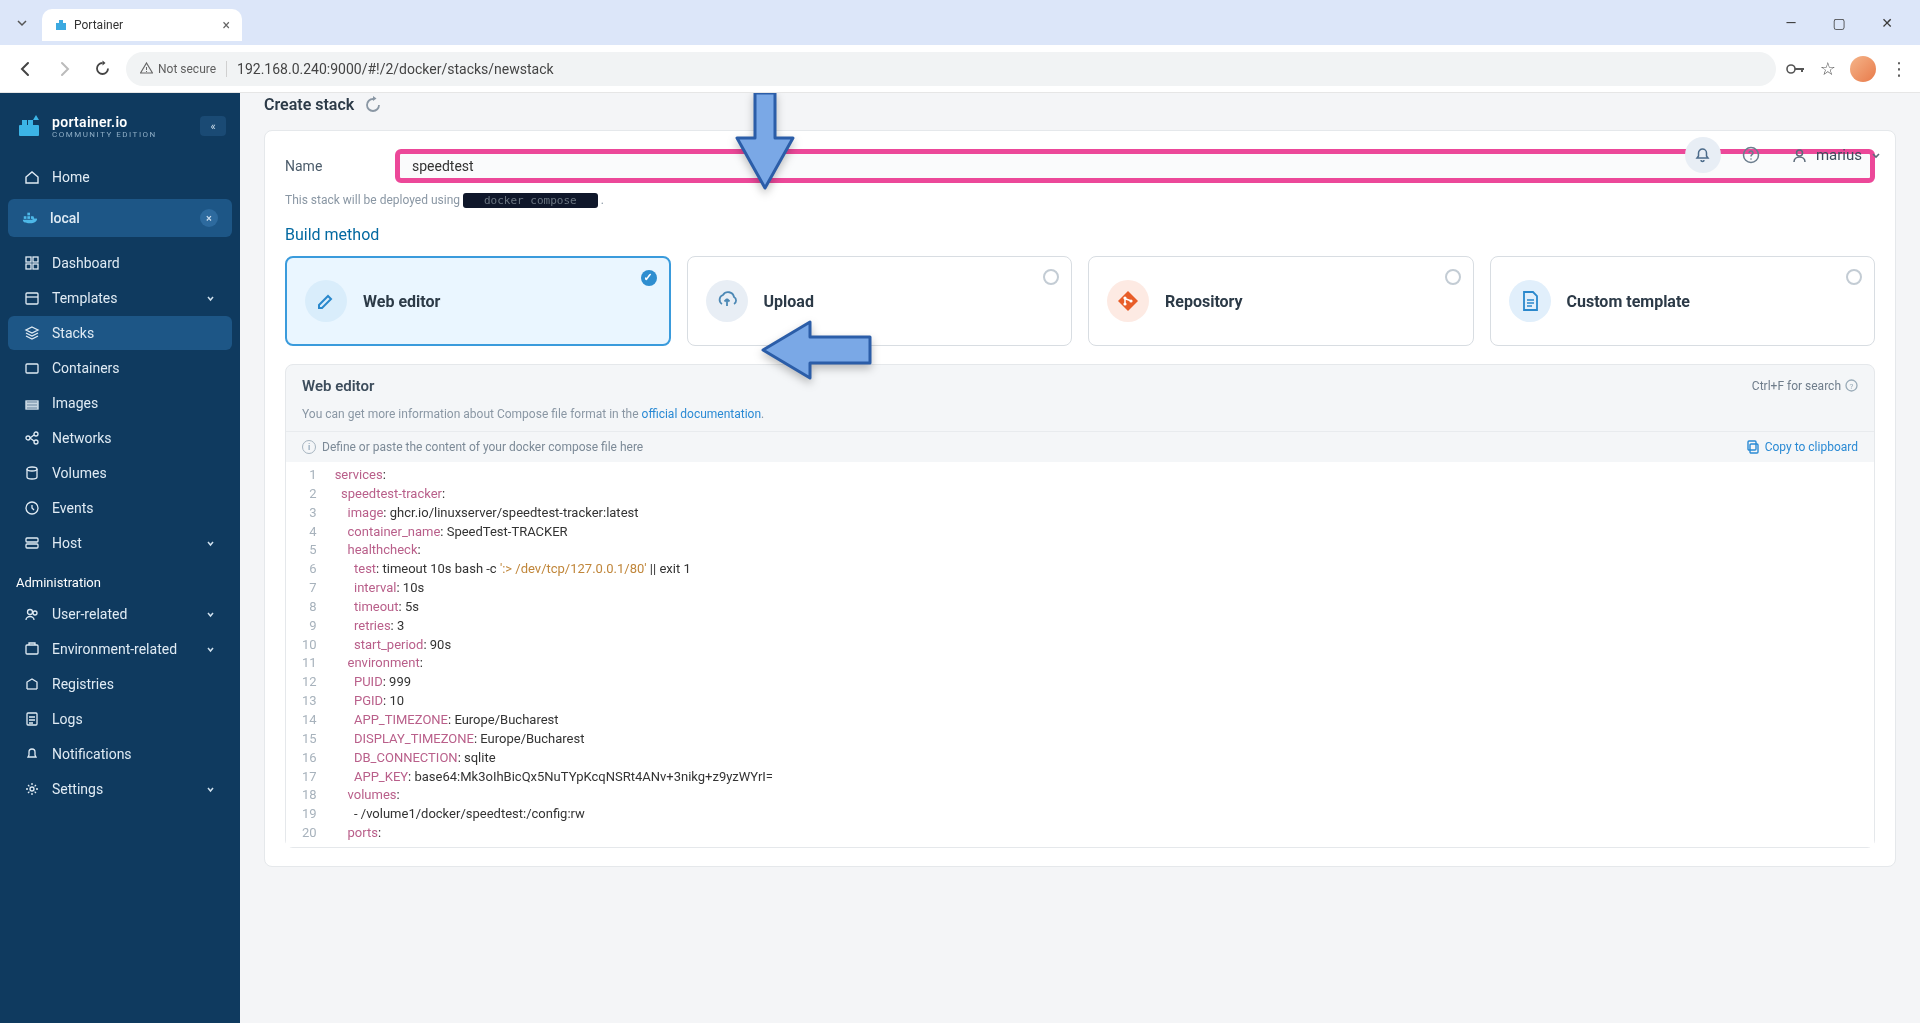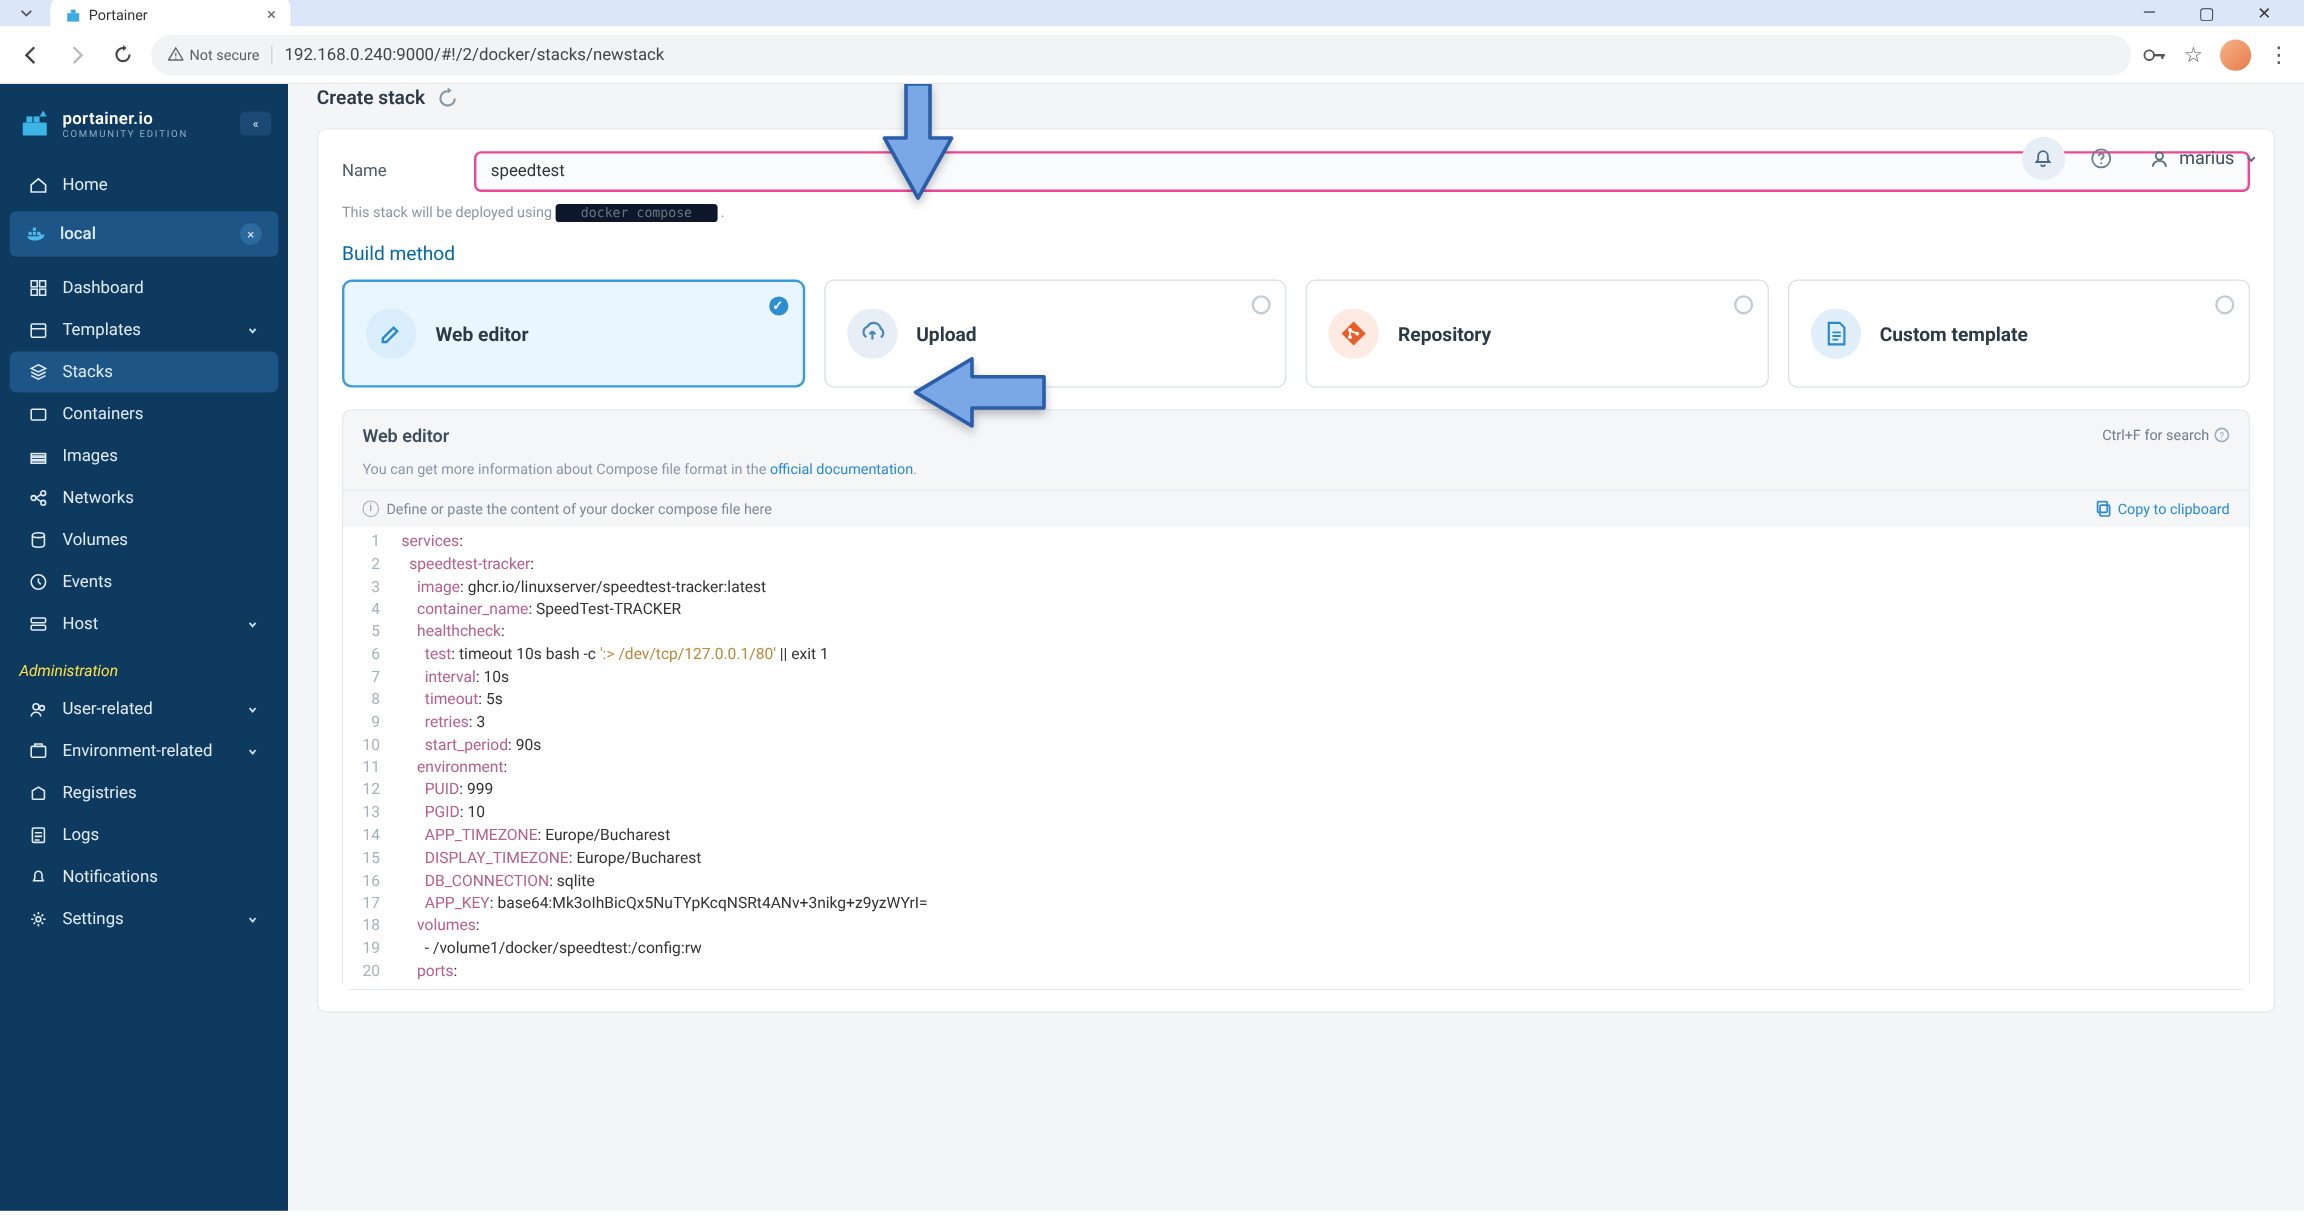--- a/index.html
+++ b/index.html
@@ -1,19 +1,19 @@
 <!DOCTYPE html>
 <html><head>
 <meta charset="utf-8">
 <style>
 * { margin: 0; padding: 0; box-sizing: border-box; font-family: -apple-system, BlinkMacSystemFont, "Segoe UI", Roboto, sans-serif; }
 body { background: #fff; width: 1920px; height: 1023px; overflow: hidden; position: relative; }
 
 
-.browser-tabs { height: 22px; background: #dce6f9; display: flex; align-items: center; padding: 0 8px; }
+.browser-tabs { height: 45px; background: #dce6f9; display: flex; align-items: center; padding: 0 8px; }
 .tab-dropdown { width: 28px; height: 28px; display: flex; align-items: center; justify-content: center; color: #444; border-radius: 50%; margin-right: 6px; }
 .browser-tab { background: #fff; height: 32px; border-radius: 10px 10px 0 0; padding: 0 12px; display: flex; align-items: center; gap: 6px; font-size: 12px; color: #333; min-width: 200px; margin-top: 4px; }
 .browser-tab .favicon { width: 14px; height: 14px; display:inline-block; }
 .browser-tab .close { margin-left: auto; color: #666; font-size: 14px; }
 .window-controls { margin-left: auto; display: flex; gap: 18px; padding-right: 10px; color: #3a3a3a; font-size: 14px; }
 .window-controls span { width: 30px; text-align: center; }
 
 .browser-toolbar { height: 48px; background: #fff; display: flex; align-items: center; padding: 0 12px; gap: 10px; border-bottom: 1px solid #e6e6e6; }
 .nav-btn { width: 28px; height: 28px; display: flex; align-items:center; justify-content:center; color: #4a4a4a; border-radius: 50%; }
 .nav-btn.disabled { color: #bdbdbd; }
@@ -28,41 +28,41 @@
 .sidebar { width: 240px; background: #0f3a5f; color: #e7eef5; display: flex; flex-direction: column; padding-top: 14px; font-size: 14px; }
 .sidebar-header { display: flex; align-items: center; padding: 4px 14px 18px; gap: 8px; }
 .brand-text .brand { font-weight: 600; font-size: 14px; color: #fff; letter-spacing: 0.3px; }
 .brand-text .edition { font-size: 8px; letter-spacing: 1.5px; color: #8faec6; text-transform: uppercase; }
 .collapse-btn { margin-left: auto; width: 26px; height: 20px; background: #1a4a74; border-radius: 4px; display:flex; align-items:center; justify-content:center; color:#cfe0ed; font-size:11px;}
 .side-item { display: flex; align-items: center; gap: 12px; padding: 9px 16px; color: #e0ebf4; cursor: pointer; border-radius: 6px; margin: 1px 8px; }
 .side-item.active { background: #1d5686; }
 .side-item.env { background: #1d5686; margin: 4px 8px 8px; font-weight: 500; padding: 10px 14px; }
 .side-item.env .close-env { margin-left: auto; width:18px; height:18px; background:#2d6a9e; border-radius:50%; display:flex; align-items:center; justify-content:center; font-size:11px; color:#cde;}
 .side-item .chev { margin-left: auto; color:#cfe0ed; }
-.side-section-title { padding: 14px 16px 6px; font-size: 13px; color: #fde047; font-style: italic; }
+.side-section-title { padding: 14px 16px 6px; font-size: 13px; color: #ffffff; }
 .side-icon { width: 16px; height: 16px; display:inline-flex; align-items:center; justify-content:center; }
 
 
 .main { flex: 1; background: #f4f5f7; overflow-y: auto; position: relative; }
 .topbar { display: flex; align-items: center; padding: 14px 24px 0; }
 .breadcrumb { font-size: 13px; color: #586674; }
 .breadcrumb a { color: #2a72b5; text-decoration: none; }
 .topbar-right { margin-left: auto; display: flex; align-items: center; gap: 12px; position: absolute; right: 28px; top: 44px; }
 .icon-btn { width: 36px; height: 36px; border-radius: 50%; display: flex; align-items: center; justify-content: center; color: #5c6b7a; }
 .icon-btn.filled { background: #e8eef5; color: #4c6b8a;}
 .user-chip { display: flex; align-items: center; gap: 8px; padding: 6px 10px; border-radius: 18px; color: #3d4d5c; font-size: 15px; }
 
 .page-title { display: flex; align-items: center; gap: 10px; padding: 2px 24px 16px; }
 .page-title h1 { font-size: 16px; font-weight: 600; color: #2c3a47; }
 .page-title .reload { color: #7a8894; }
 
 .card { background: #fff; border: 1px solid #e5e8eb; border-radius: 8px; margin: 0 24px 14px; padding: 18px 20px; }
 .form-row { display: flex; align-items: center; gap: 20px; }
 .form-row label { width: 90px; font-size: 14px; color: #4b5b6a; }
-.form-row input { flex: 1; height: 34px; border: 2px solid #ec4899; border-radius: 6px; padding: 0 12px; font-size: 14px; color: #333; background: #fafbfc; }
+.form-row input { flex: 1; height: 34px; border: 5px solid #ec4899; border-radius: 6px; padding: 0 12px; font-size: 14px; color: #333; background: #fafbfc; }
 .form-help { font-size: 12px; color: #8a97a4; margin-top: 10px; }
 .form-help code { background: #0f172a; padding: 1px 21px; border-radius: 3px; font-family: ui-monospace, Menlo, Consolas, monospace; color: #6a7580; font-size: 11px; text-align: center; }
 
 .section-title { font-size: 16px; color: #0369a1; margin: 18px 0 12px; }
 .method-grid { display: grid; grid-template-columns: repeat(4, 1fr); gap: 16px; }
 .method-card { position: relative; border: 1px solid #d8dde2; border-radius: 8px; padding: 22px 18px; display: flex; align-items: center; gap: 16px; cursor: pointer; background:#fff; }
 .method-card.selected { border: 2px solid #3a9bdc; background: #eaf6ff; }
 .method-card .radio { position: absolute; top: 12px; right: 12px; width: 16px; height: 16px; border: 2px solid #c3ccd4; border-radius: 50%; }
 .method-card.selected .radio { border: none; background: #2f8ed0; }
 .method-card.selected .radio::after { content:"✓"; color:#fff; font-size:11px; position:absolute; top:1px; left:3px; font-weight:bold;}

